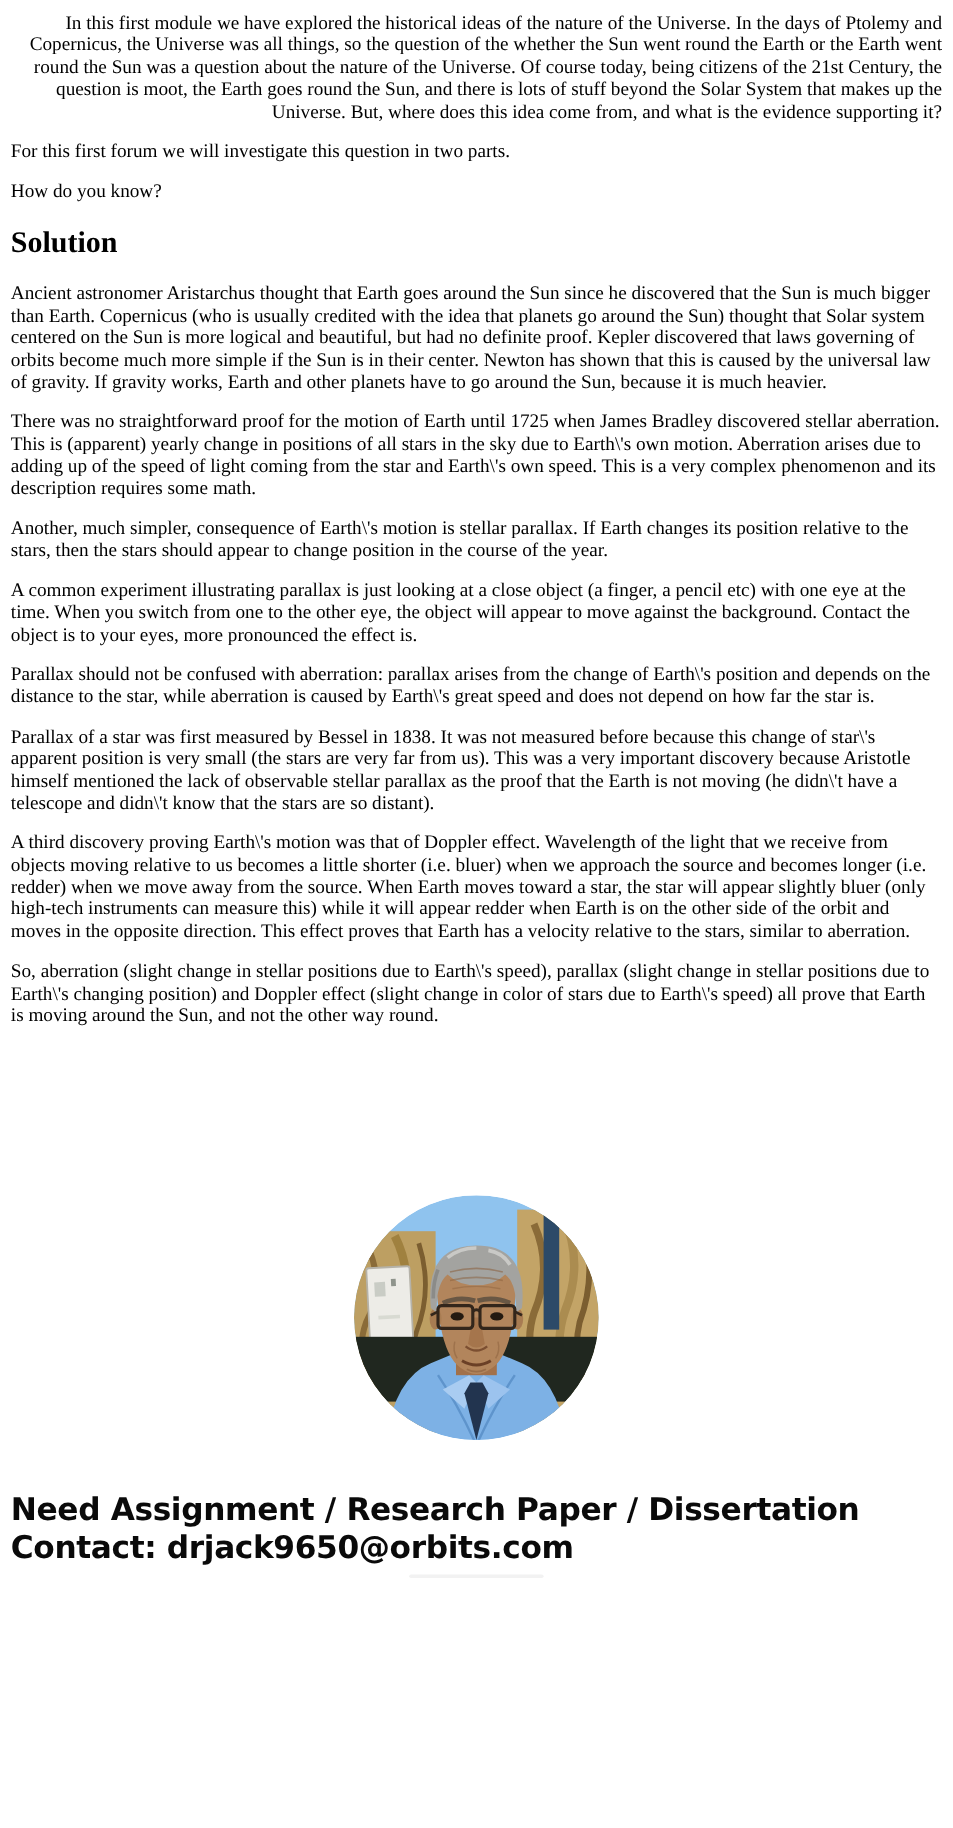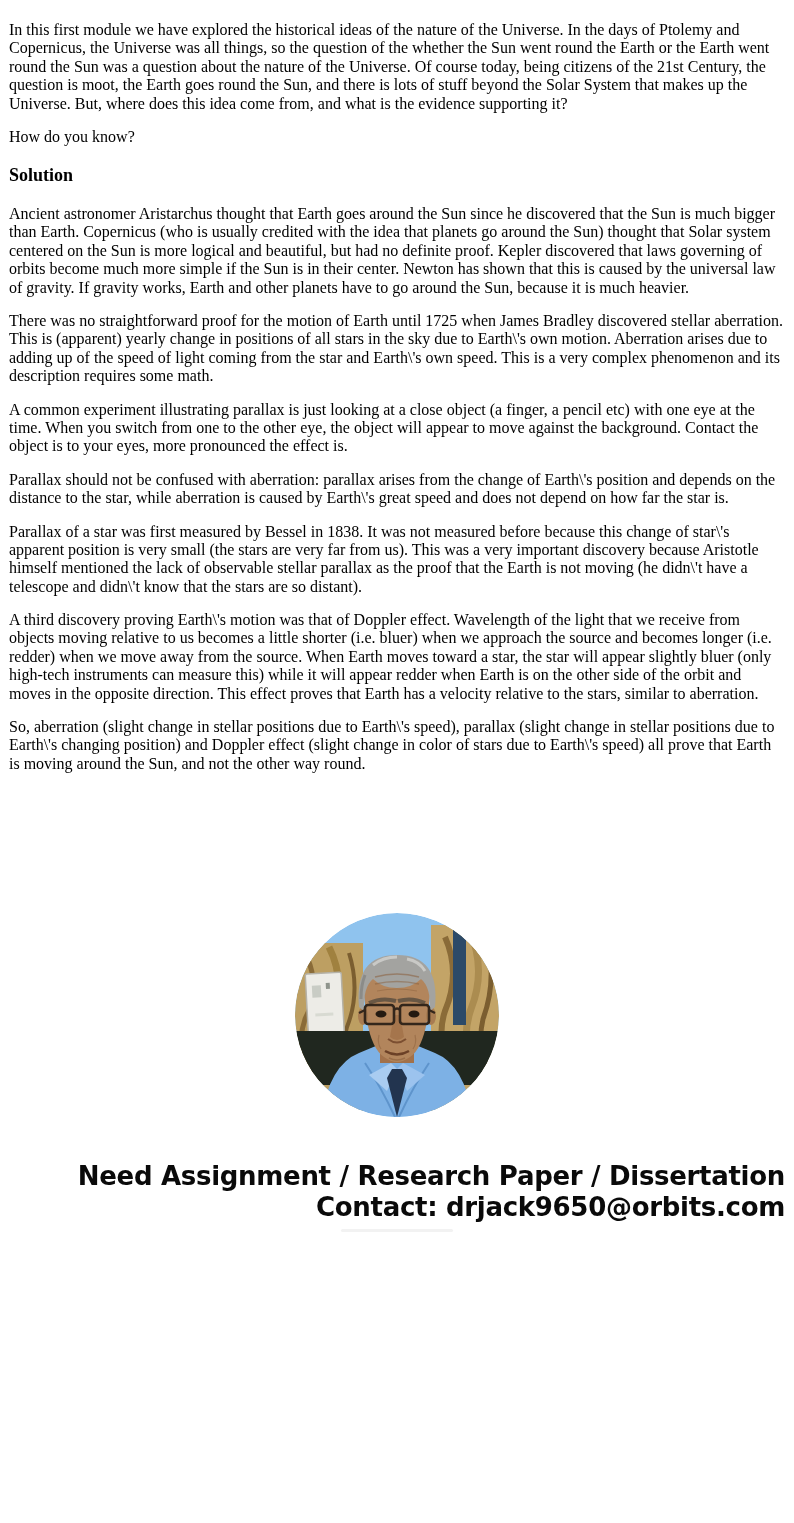--- a/index.html
+++ b/index.html
@@ -2,52 +2,54 @@
 <html><head>
 <meta charset="utf-8">
 <style>
   html,body{margin:0;padding:0;}
   body{
     width:794px;min-height:1523px;background:#ffffff;color:#000000;
     font-family:"Liberation Serif","DejaVu Serif",serif;font-size:16px;
   }
   .doc{padding:8px 9px 24px 9px;}
   .doc p{margin:15px 0;line-height:1.15;}
-  .doc p.first{margin-top:13px;}
-  .doc h3{font-size:18px;line-height:1.15;margin:19px 0;font-weight:bold;}
+  .doc p.first{margin-top:3px;text-align:right;}
+  .doc h3{font-size:25px;line-height:1.15;margin:19px 0;font-weight:bold;}
   .photo-wrap{
     width:204px;height:204px;margin:140px auto 0 auto;
     border-radius:50%;overflow:hidden;
   }
   .footer{
-    margin-top:44px;text-align:right;
+    margin-top:44px;text-align:left;
     font-family:"DejaVu Sans","Liberation Sans",sans-serif;
     font-weight:bold;font-size:26px;line-height:31px;color:#0a0a0a;
     letter-spacing:-0.3px;
   }
   .faint-line{
     width:112px;height:3px;background:#f2f2f2;border-radius:2px;
     margin:6px auto 0 auto;
   }
 </style>
 </head>
 <body>
 
 <div class="doc">
 
   <p class="first">In this first module we have explored the historical ideas of the nature of the Universe. In the days of Ptolemy and Copernicus, the Universe was all things, so the question of the whether the Sun went round the Earth or the Earth went round the Sun was a question about the nature of the Universe. Of course today, being citizens of the 21st Century, the question is moot, the Earth goes round the Sun, and there is lots of stuff beyond the Solar System that makes up the Universe. But, where does this idea come from, and what is the evidence supporting it?</p>
 
+  <p>For this first forum we will investigate this question in two parts.</p>
 
 
   <p>How do you know?</p>
 
   <h3>Solution</h3>
 
   <p>Ancient astronomer Aristarchus thought that Earth goes around the Sun since he discovered that the Sun is much bigger than Earth. Copernicus (who is usually credited with the idea that planets go around the Sun) thought that Solar system centered on the Sun is more logical and beautiful, but had no definite proof. Kepler discovered that laws governing of orbits become much more simple if the Sun is in their center. Newton has shown that this is caused by the universal law of gravity. If gravity works, Earth and other planets have to go around the Sun, because it is much heavier.</p>
   <p>There was no straightforward proof for the motion of Earth until 1725 when James Bradley discovered stellar aberration. This is (apparent) yearly change in positions of all stars in the sky due to Earth\'s own motion. Aberration arises due to adding up of the speed of light coming from the star and Earth\'s own speed. This is a very complex phenomenon and its description requires some math.</p>
+  <p>Another, much simpler, consequence of Earth\'s motion is stellar parallax. If Earth changes its position relative to the stars, then the stars should appear to change position in the course of the year.</p>
   <p>A common experiment illustrating parallax is just looking at a close object (a finger, a pencil etc) with one eye at the time. When you switch from one to the other eye, the object will appear to move against the background. Contact the object is to your eyes, more pronounced the effect is.</p>
   <p>Parallax should not be confused with aberration: parallax arises from the change of Earth\'s position and depends on the distance to the star, while aberration is caused by Earth\'s great speed and does not depend on how far the star is.</p>
   <p>Parallax of a star was first measured by Bessel in 1838. It was not measured before because this change of star\'s apparent position is very small (the stars are very far from us). This was a very important discovery because Aristotle himself mentioned the lack of observable stellar parallax as the proof that the Earth is not moving (he didn\'t have a telescope and didn\'t know that the stars are so distant).</p>
   <p>A third discovery proving Earth\'s motion was that of Doppler effect. Wavelength of the light that we receive from objects moving relative to us becomes a little shorter (i.e. bluer) when we approach the source and becomes longer (i.e. redder) when we move away from the source. When Earth moves toward a star, the star will appear slightly bluer (only high-tech instruments can measure this) while it will appear redder when Earth is on the other side of the orbit and moves in the opposite direction. This effect proves that Earth has a velocity relative to the stars, similar to aberration.</p>
   <p>So, aberration (slight change in stellar positions due to Earth\'s speed), parallax (slight change in stellar positions due to Earth\'s changing position) and Doppler effect (slight change in color of stars due to Earth\'s speed) all prove that Earth is moving around the Sun, and not the other way round.</p>
 
   <div class="photo-wrap">
     <svg width="204" height="204" viewBox="0 0 204 204" aria-hidden="true">
       <defs>
           <clipPath id="circleClip">

